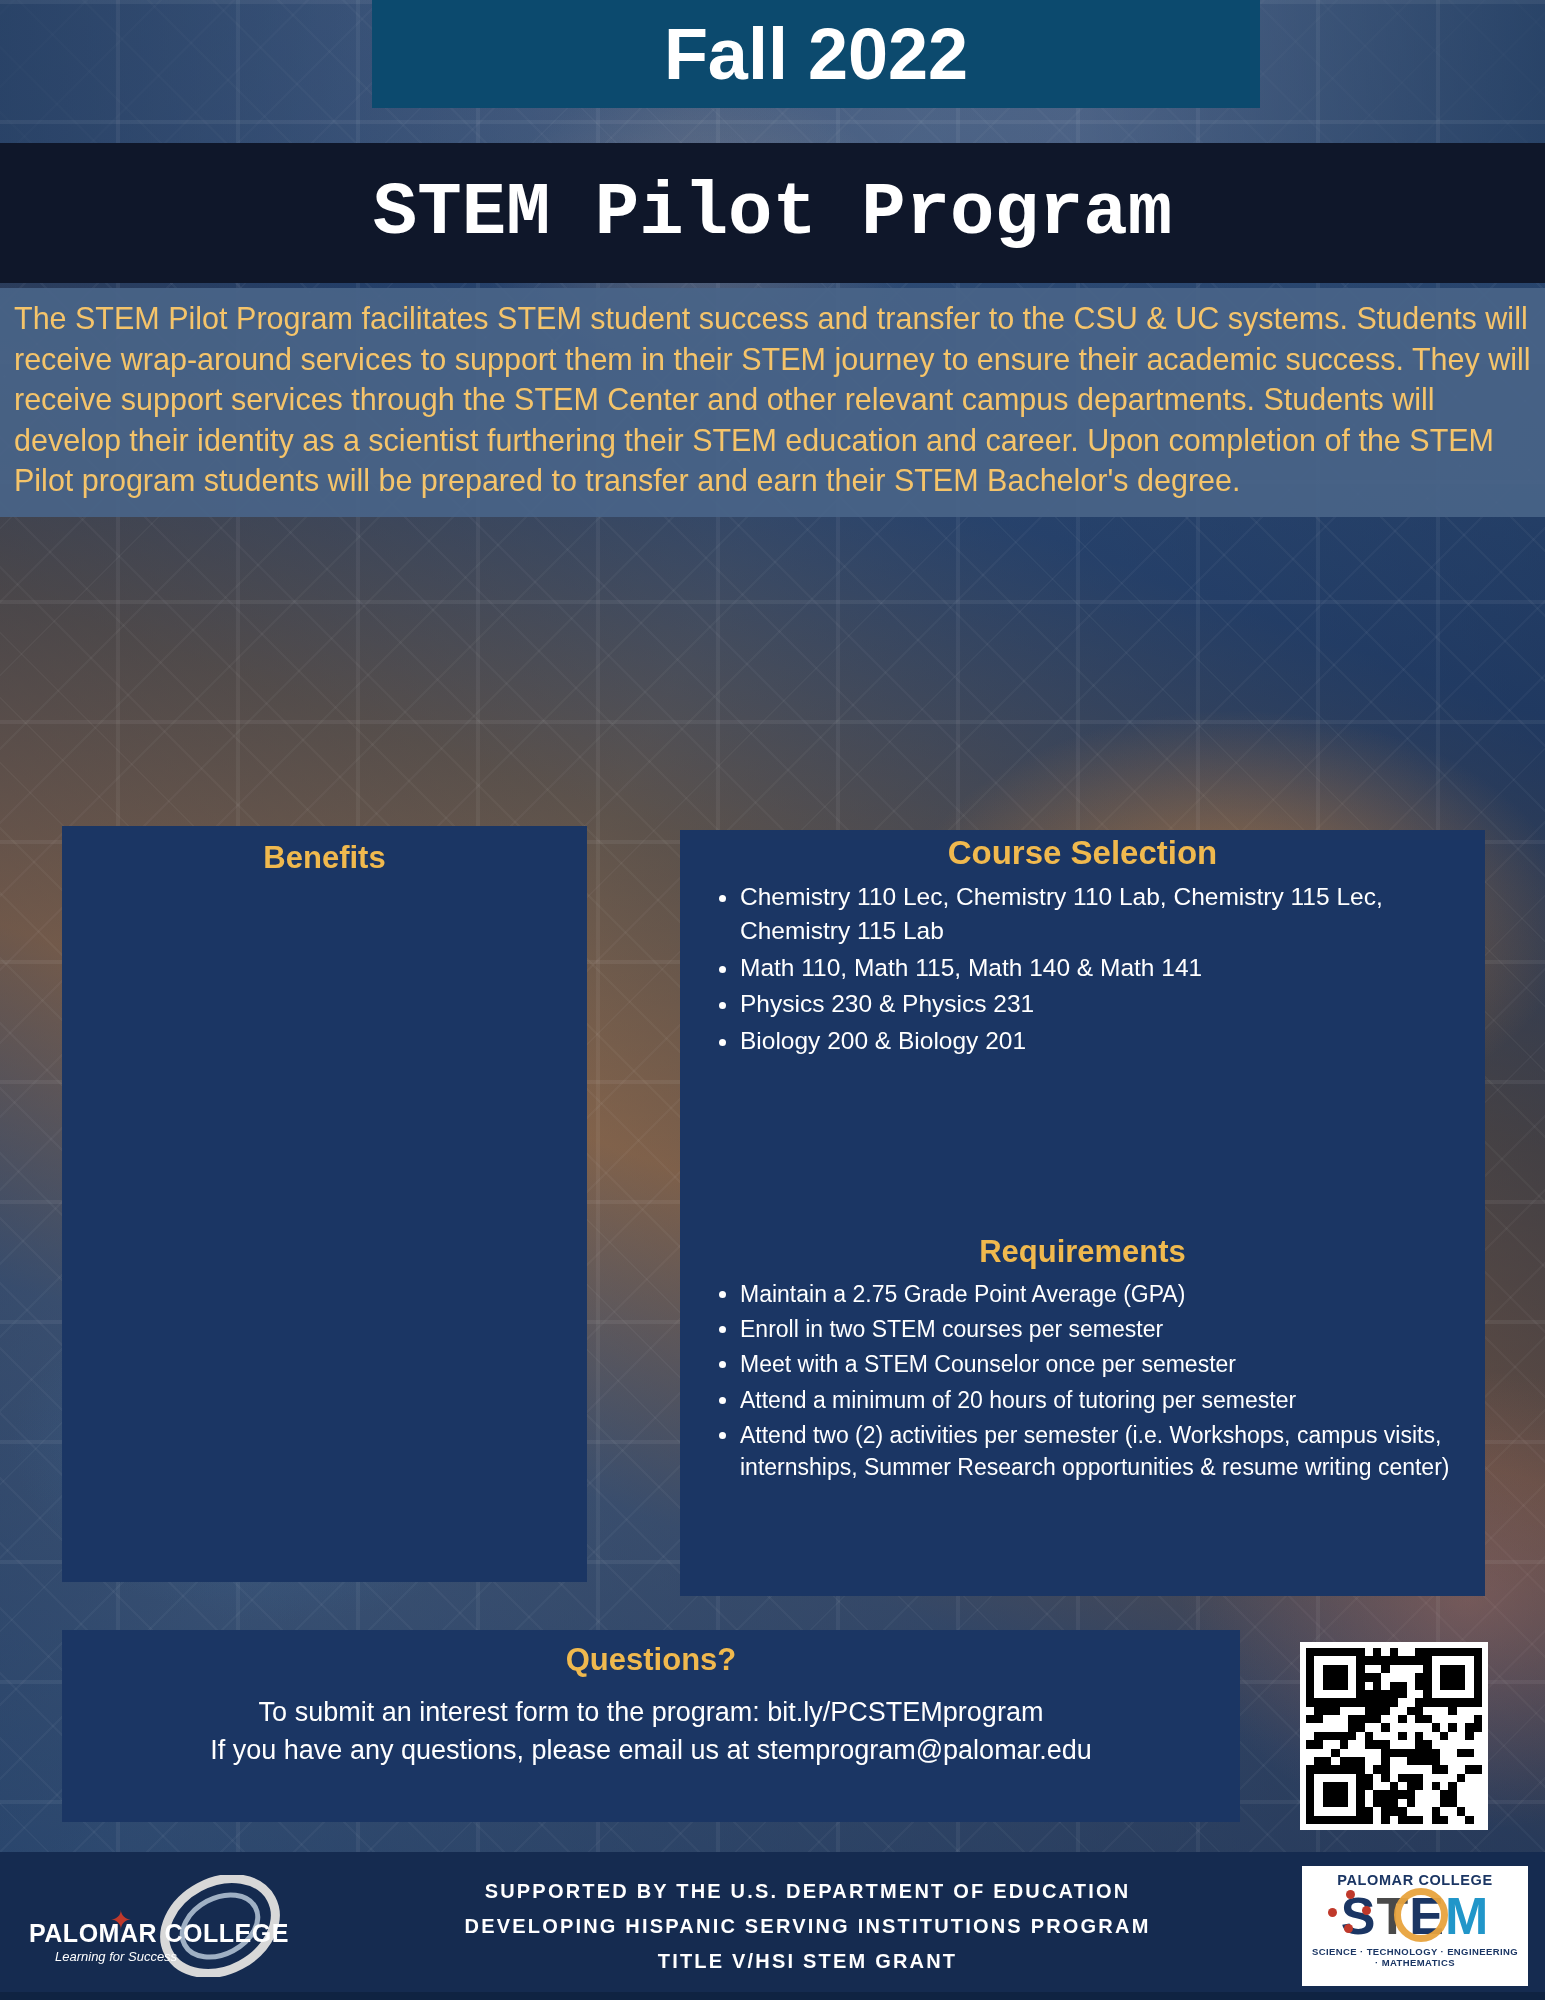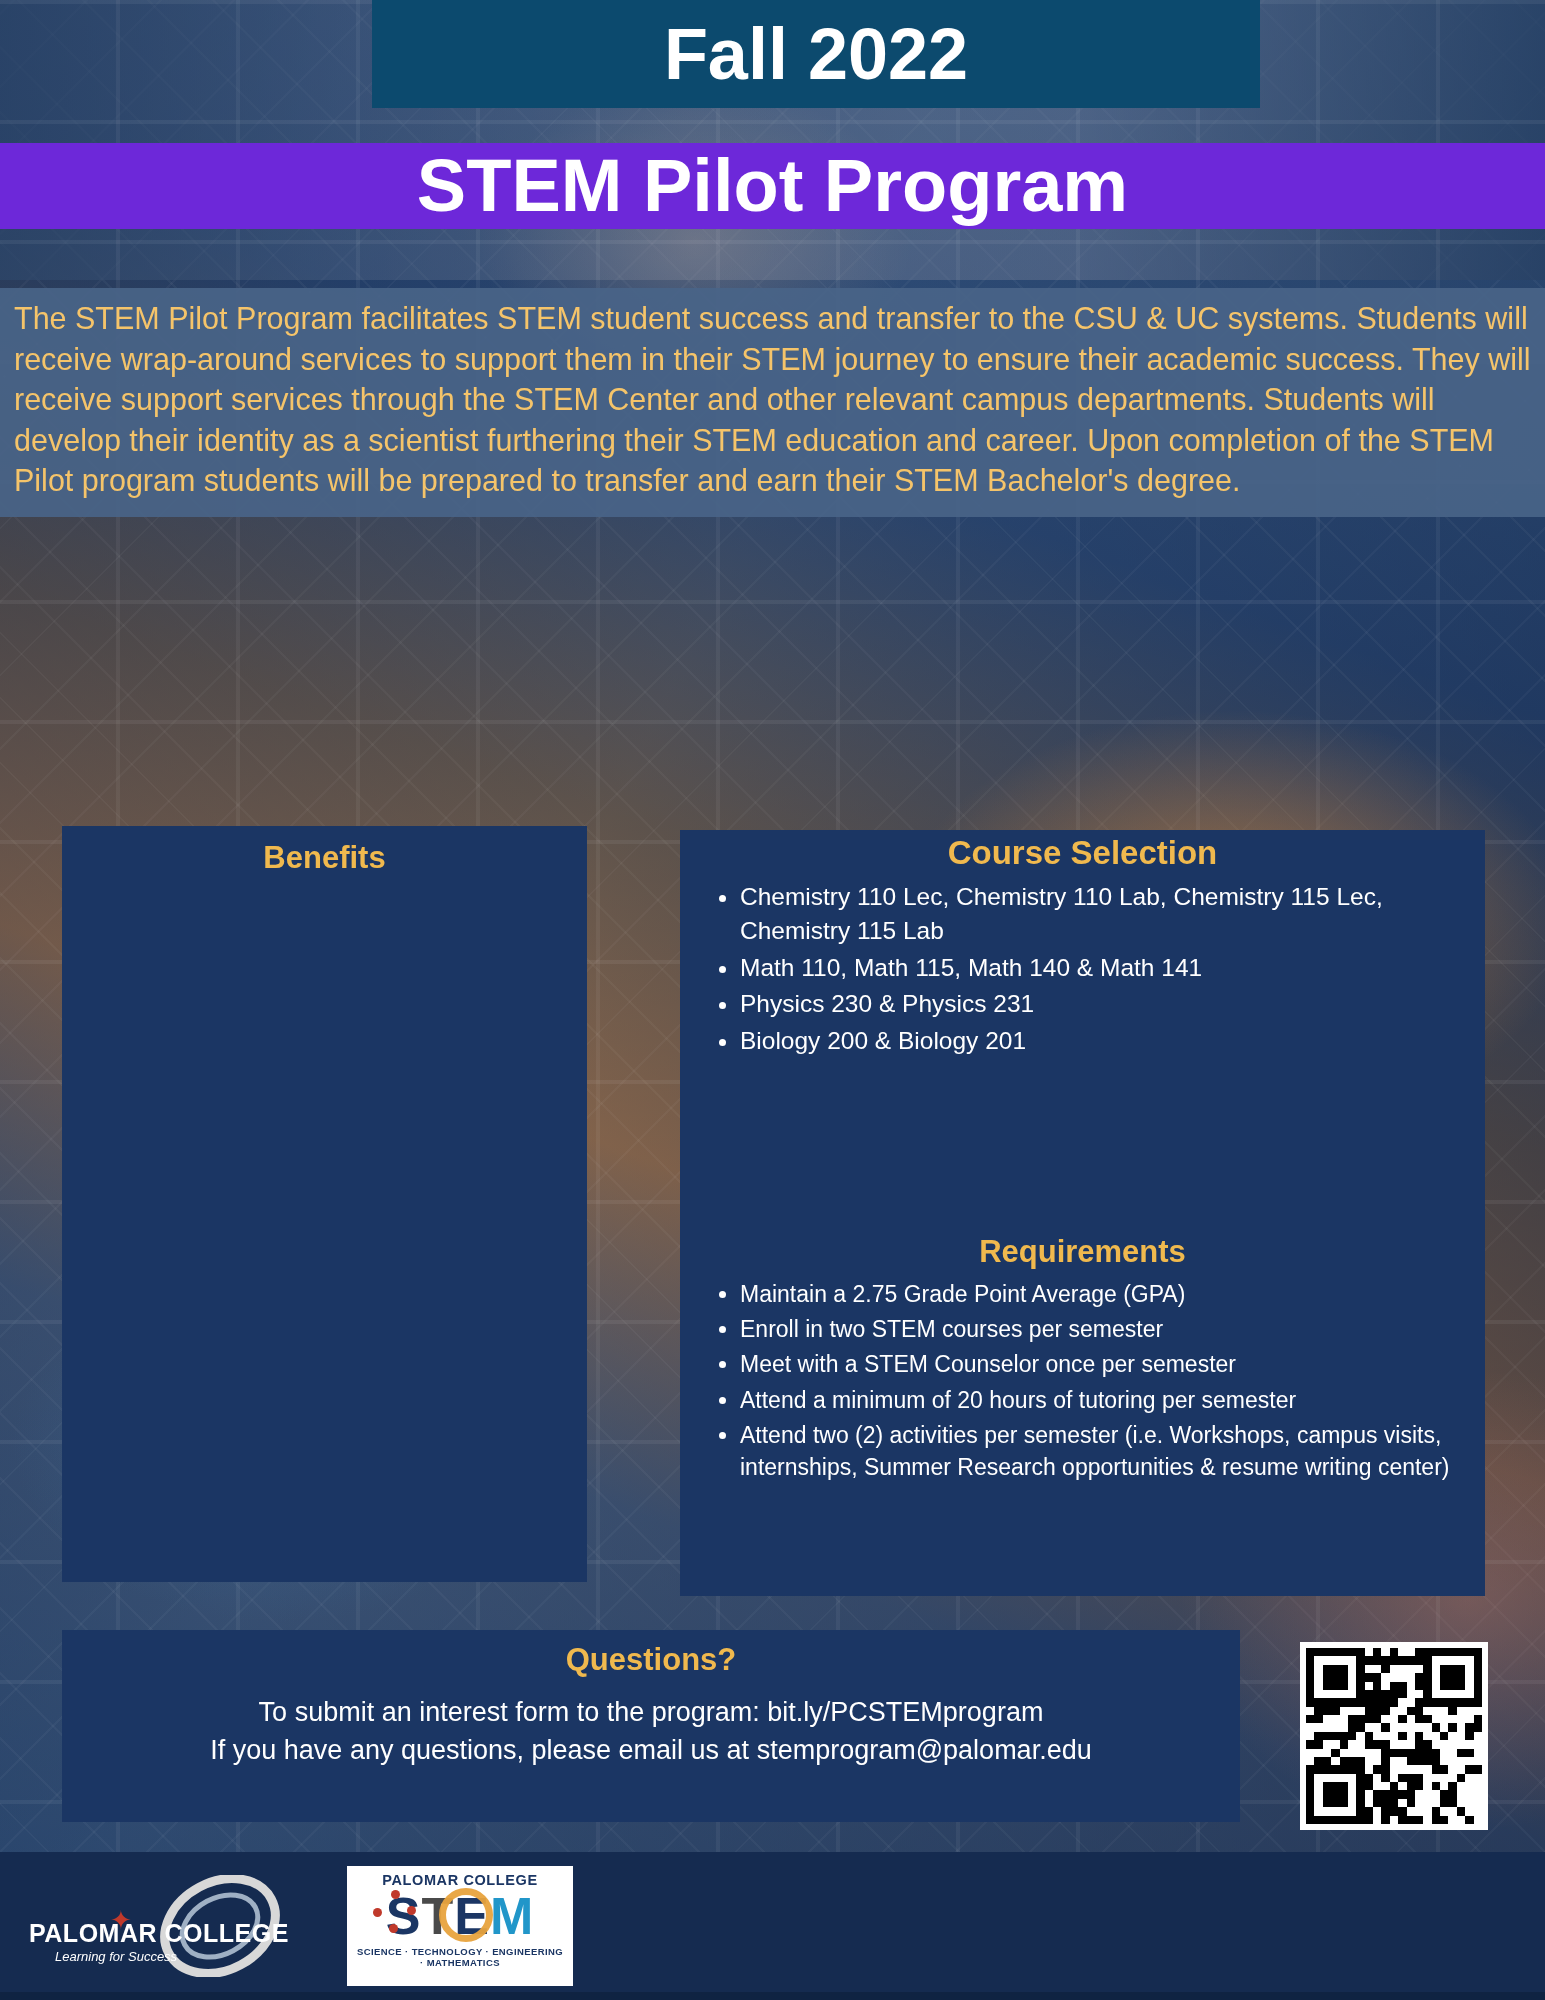--- a/index.html
+++ b/index.html
@@ -70,25 +70,26 @@
     font-size: 72px;
     font-weight: bold;
     letter-spacing: 0px;
     line-height: 1;
   }
   .header-title {
     position: absolute;
     left: 0;
     top: 143px;
     width: 1545px;
-    height: 86px;
-    background: #6d28d9;
+    height: 140px;
+    background: #0f172a;
     display: flex;
     align-items: center;
     justify-content: center;
+    font-family: Liberation Mono, monospace;
   }
   .header-title span {
     color: #ffffff;
     font-size: 74px;
     font-weight: bold;
     line-height: 1;
   }
 
   
   .intro {
@@ -849,20 +850,25 @@
   <div class="footer-left">
     <div class="palomar-logo">
       <svg class="swoosh" viewBox="0 0 150 102">
         <ellipse cx="75" cy="51" rx="58" ry="44" fill="none" stroke="#d8d8d8" stroke-width="9" transform="rotate(-28 75 51)"></ellipse>
         <ellipse cx="75" cy="51" rx="40" ry="28" fill="none" stroke="#9fb0c4" stroke-width="5" transform="rotate(-28 75 51)"></ellipse>
       </svg>
       <div class="palomar-star">✦</div>
       <div class="palomar-text">PALOMAR COLLEGE</div>
       <div class="palomar-sub">Learning for Success</div>
     </div>
+  </div>
+  <div class="footer-center">
+    <div>SUPPORTED BY THE U.S. DEPARTMENT OF EDUCATION</div>
+    <div>DEVELOPING HISPANIC SERVING INSTITUTIONS PROGRAM</div>
+    <div>TITLE V/HSI STEM GRANT</div>
   </div>
   <div class="footer-right">
     <div class="stem-logo">
       <div class="pc">PALOMAR COLLEGE</div>
       <div class="letters">
         <span class="s">S</span><span class="t">T</span><span class="e">E</span><span class="m">M</span>
       </div>
       <div class="gear"></div>
       <div class="mol">
         <i style="left:0;top:18px;"></i>

